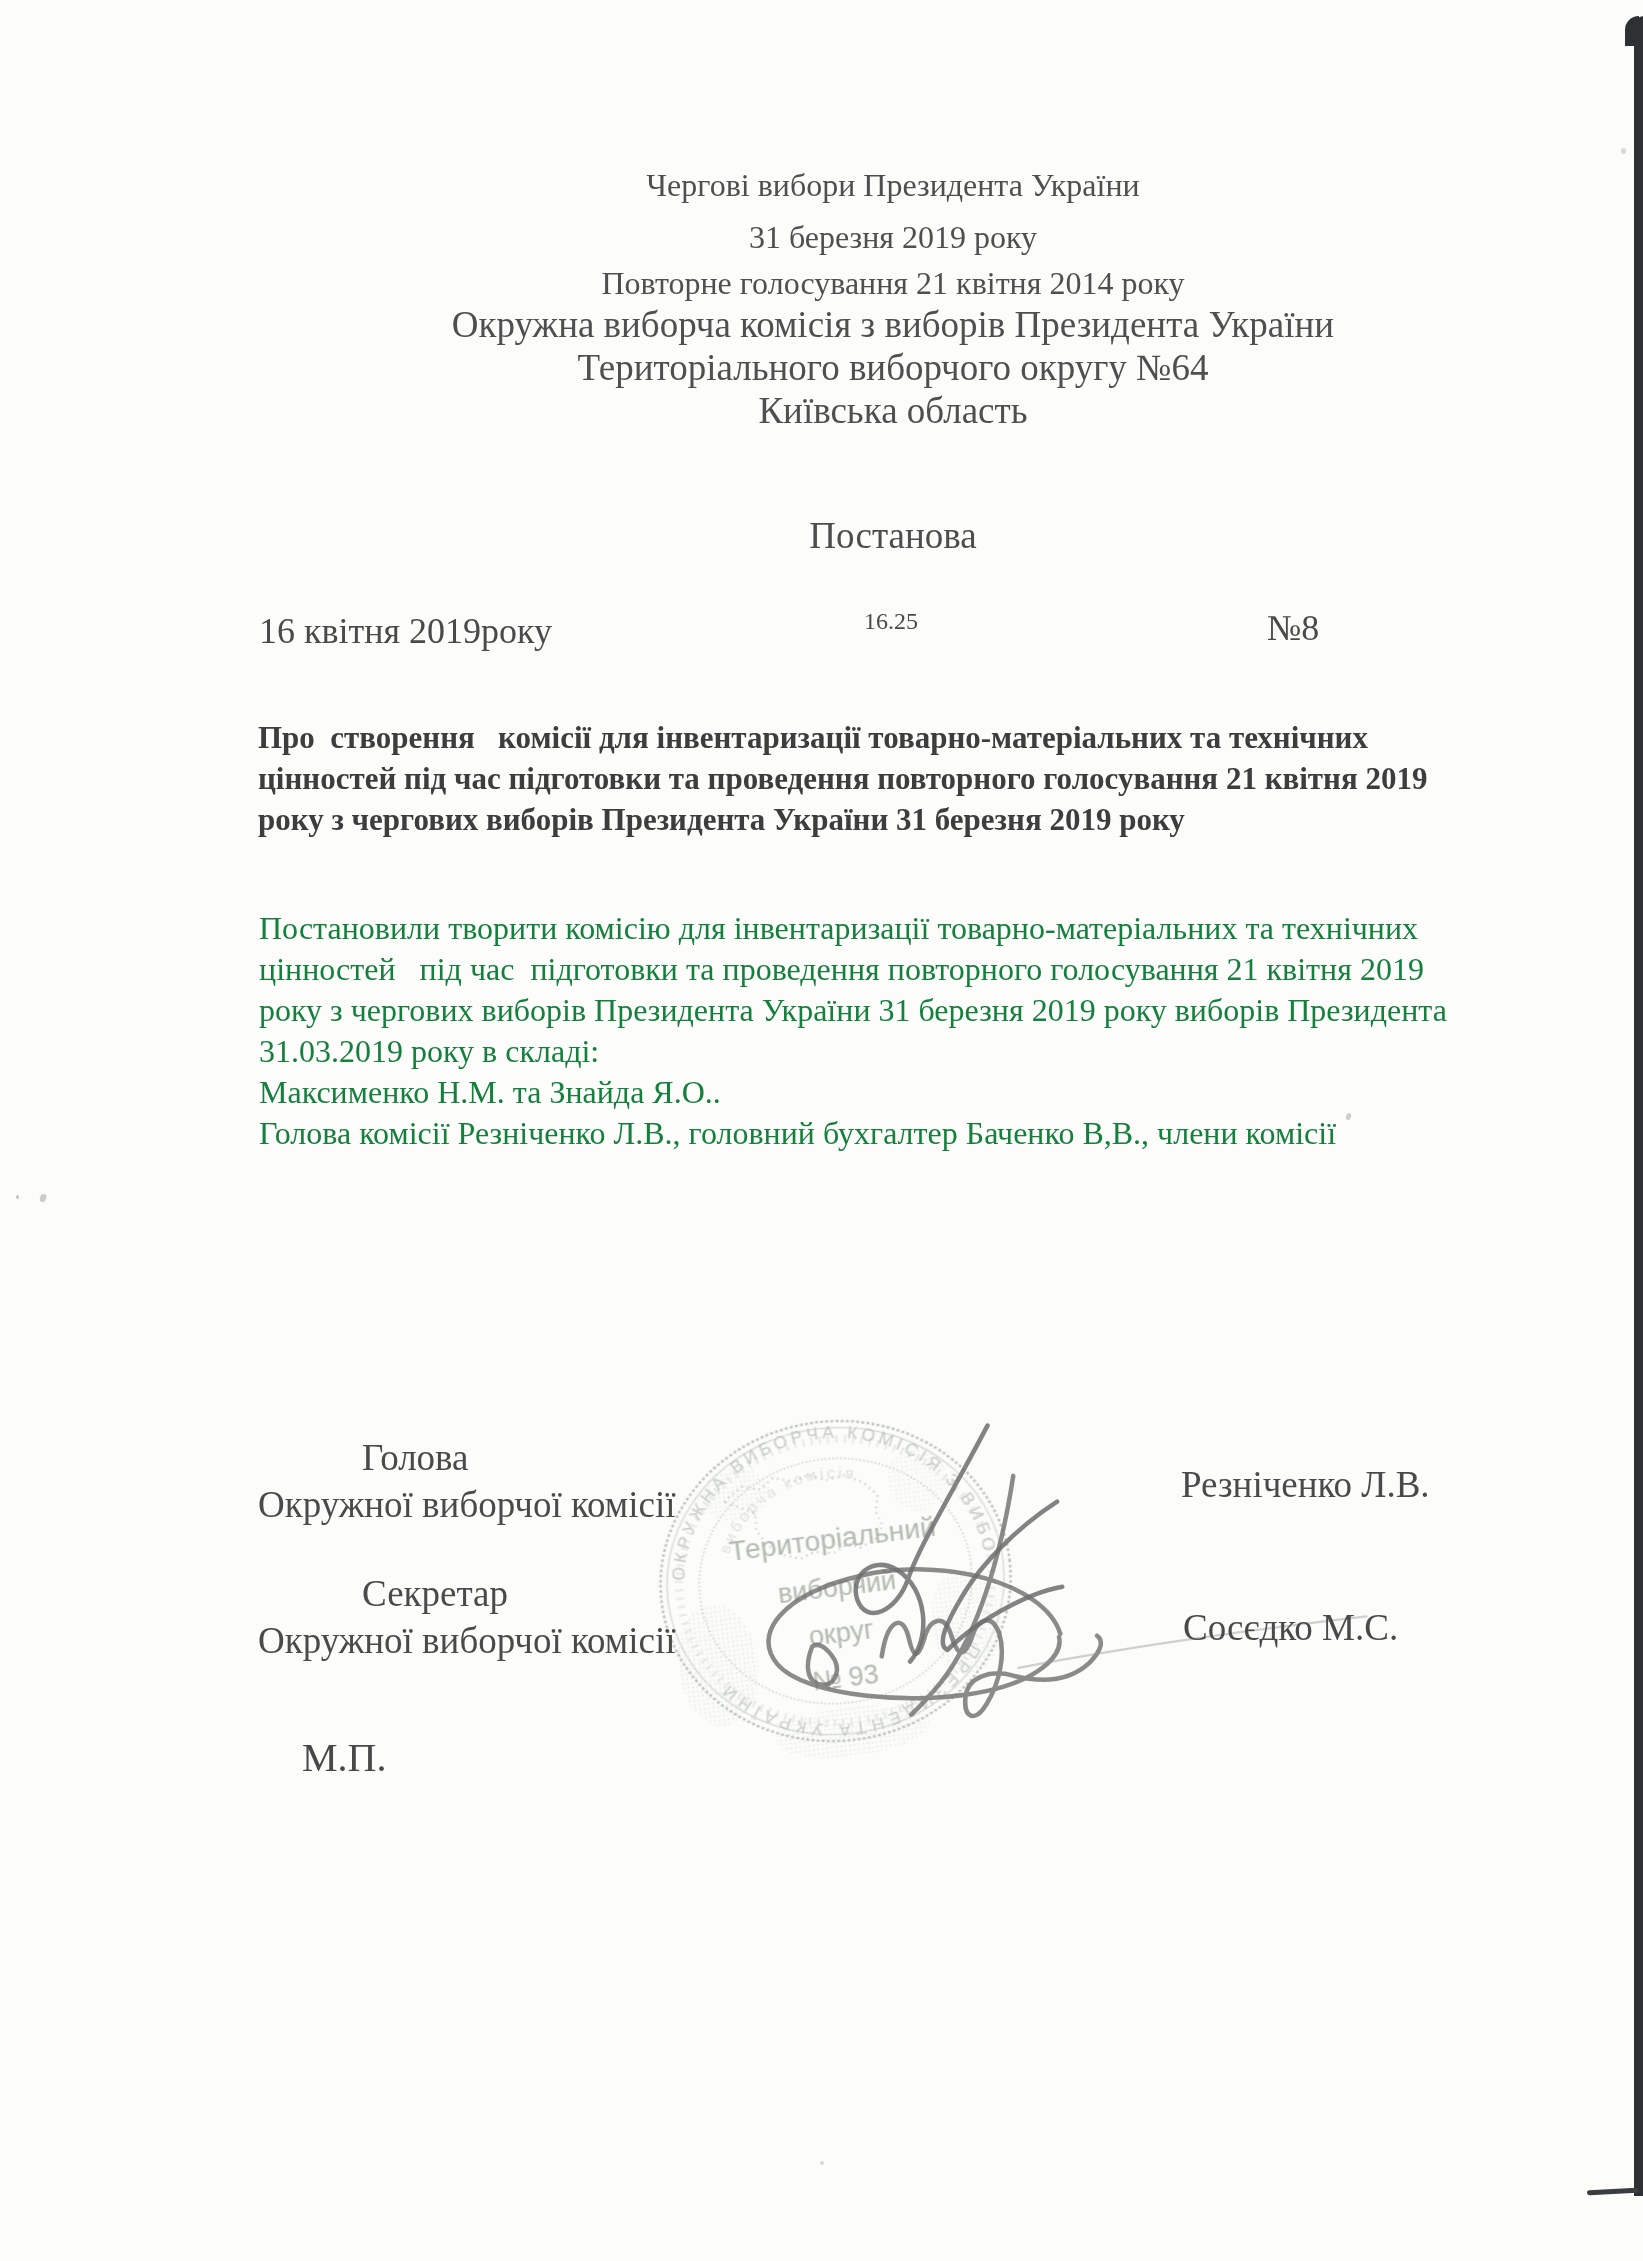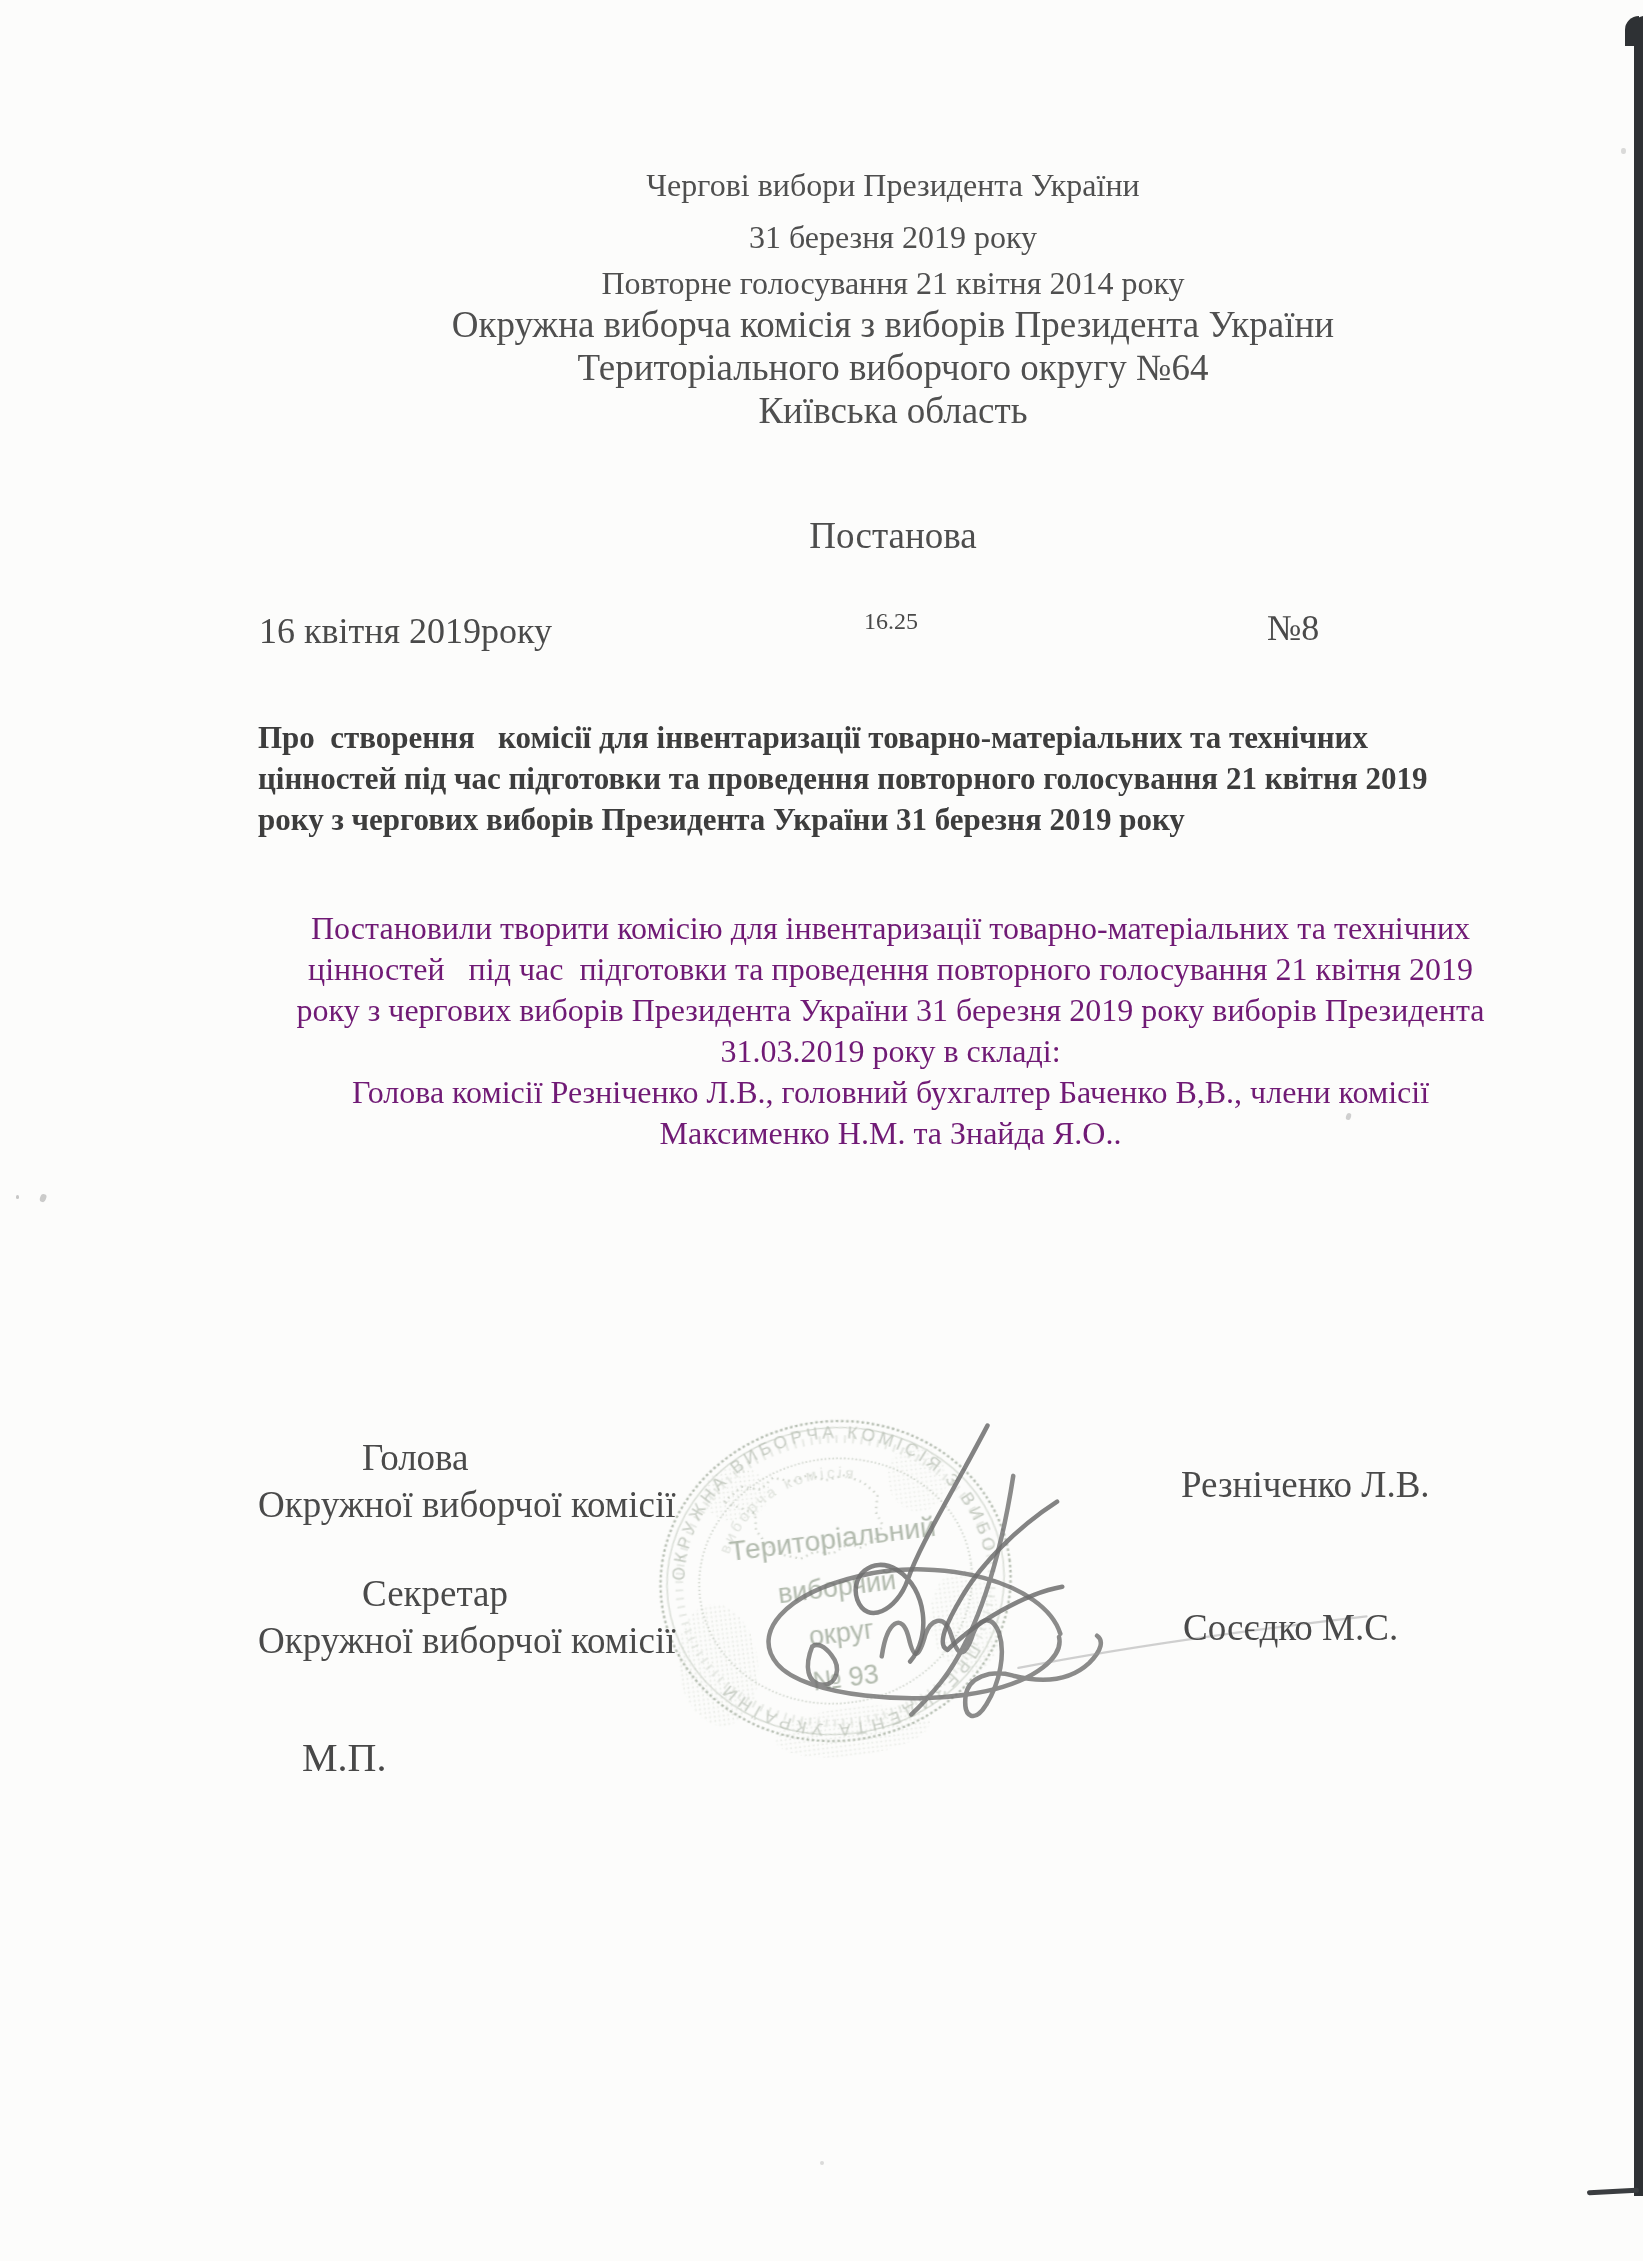--- a/index.html
+++ b/index.html
@@ -20,21 +20,21 @@
   .h-mid{font-size:37px;line-height:43px;}
   
   .resolution-title{left:142px;top:514px;width:1502px;text-align:center;font-size:37px;color:#4d4d4d;}
   .meta-date{left:259px;top:610px;font-size:36px;}
   .meta-time{left:864px;top:608px;font-size:24px;}
   .meta-number{left:1267px;top:607px;font-size:36px;}
   
   .subject-block{left:258px;top:717px;width:1251px;text-align:left;font-weight:bold;
                  font-size:31px;line-height:41px;color:#3d3d3d;}
   
-  .body-block{left:259px;top:908px;width:1263px;font-size:32px;line-height:41px;color:#701a75;text-align:center;}
+  .body-block{left:259px;top:908px;width:1263px;font-size:32px;line-height:41px;color:#15803d;}
   
   .sig-text{font-size:37px;color:#4a4a4a;}
   .role-chair-1{left:362px;top:1436px;}
   .role-chair-2{left:258px;top:1483px;}
   .name-chair{left:1181px;top:1463px;}
   .role-secretary-1{left:362px;top:1572px;}
   .role-secretary-2{left:258px;top:1619px;}
   .name-secretary{left:1183px;top:1606px;}
   .seal-note{left:302px;top:1734px;font-size:40px;color:#484848;}
   
@@ -77,22 +77,22 @@
     <div class="pre">Про  створення   комісії для інвентаризації товарно-матеріальних та технічних</div>
     <div class="pre">цінностей під час підготовки та проведення повторного голосування 21 квітня 2019</div>
     <div class="pre">року з чергових виборів Президента України 31 березня 2019 року</div>
   </div>
 
   <div class="abs body-block">
     <div class="pre">Постановили творити комісію для інвентаризації товарно-матеріальних та технічних</div>
     <div class="pre">цінностей   під час  підготовки та проведення повторного голосування 21 квітня 2019</div>
     <div class="pre">року з чергових виборів Президента України 31 березня 2019 року виборів Президента</div>
     <div class="pre">31.03.2019 року в складі:</div>
+    <div class="pre">Максименко Н.М. та Знайда Я.О..</div>
     <div class="pre">Голова комісії Резніченко Л.В., головний бухгалтер Баченко В,В., члени комісії</div>
-    <div class="pre">Максименко Н.М. та Знайда Я.О..</div>
   </div>
 
   <svg class="abs stamp-svg" width="451" height="413" viewBox="0 0 700 640">
     <defs>
       <pattern id="dots" width="7" height="7" patternUnits="userSpaceOnUse">
         <circle cx="2" cy="2" r="1.2" fill="#b5beaf"></circle>
       </pattern>
       <path id="ringTop" d="M 112 313 A 235 222 0 0 1 582 313" fill="none"></path>
       <path id="ringBot" d="M 582 313 A 235 222 0 0 1 112 313" fill="none"></path>
       <path id="ringInner" d="M 175 313 A 172 160 0 0 1 519 313" fill="none"></path>

